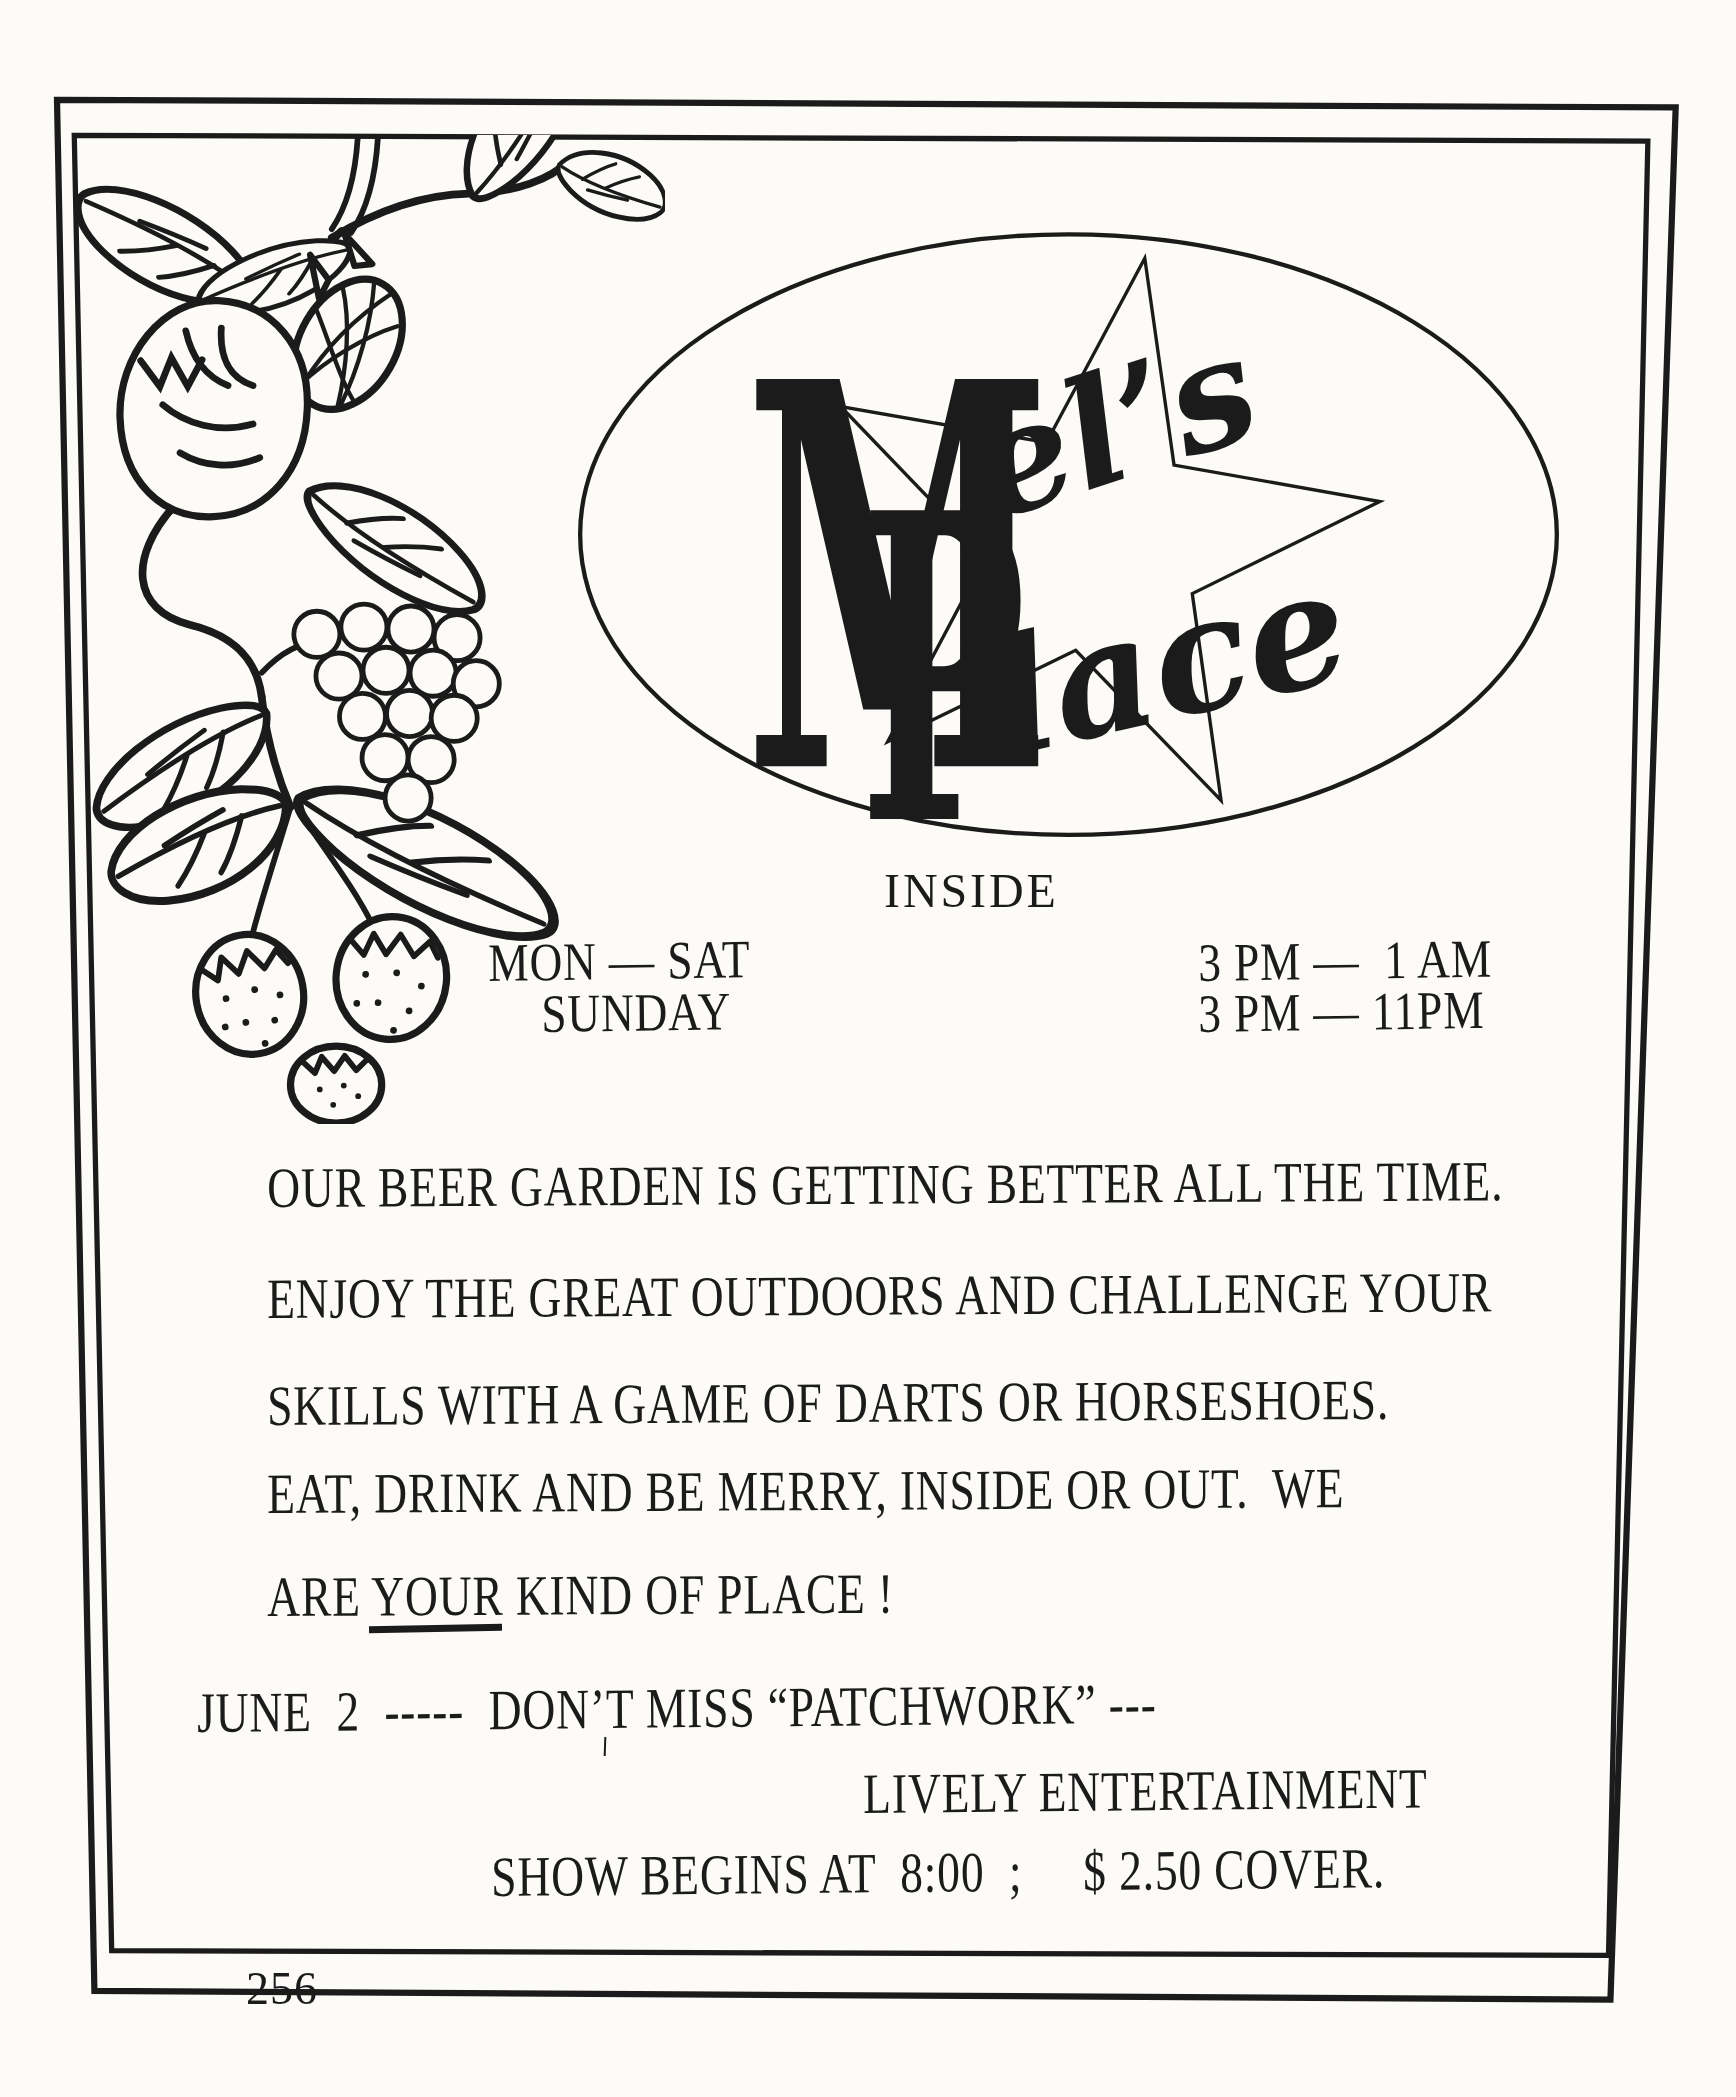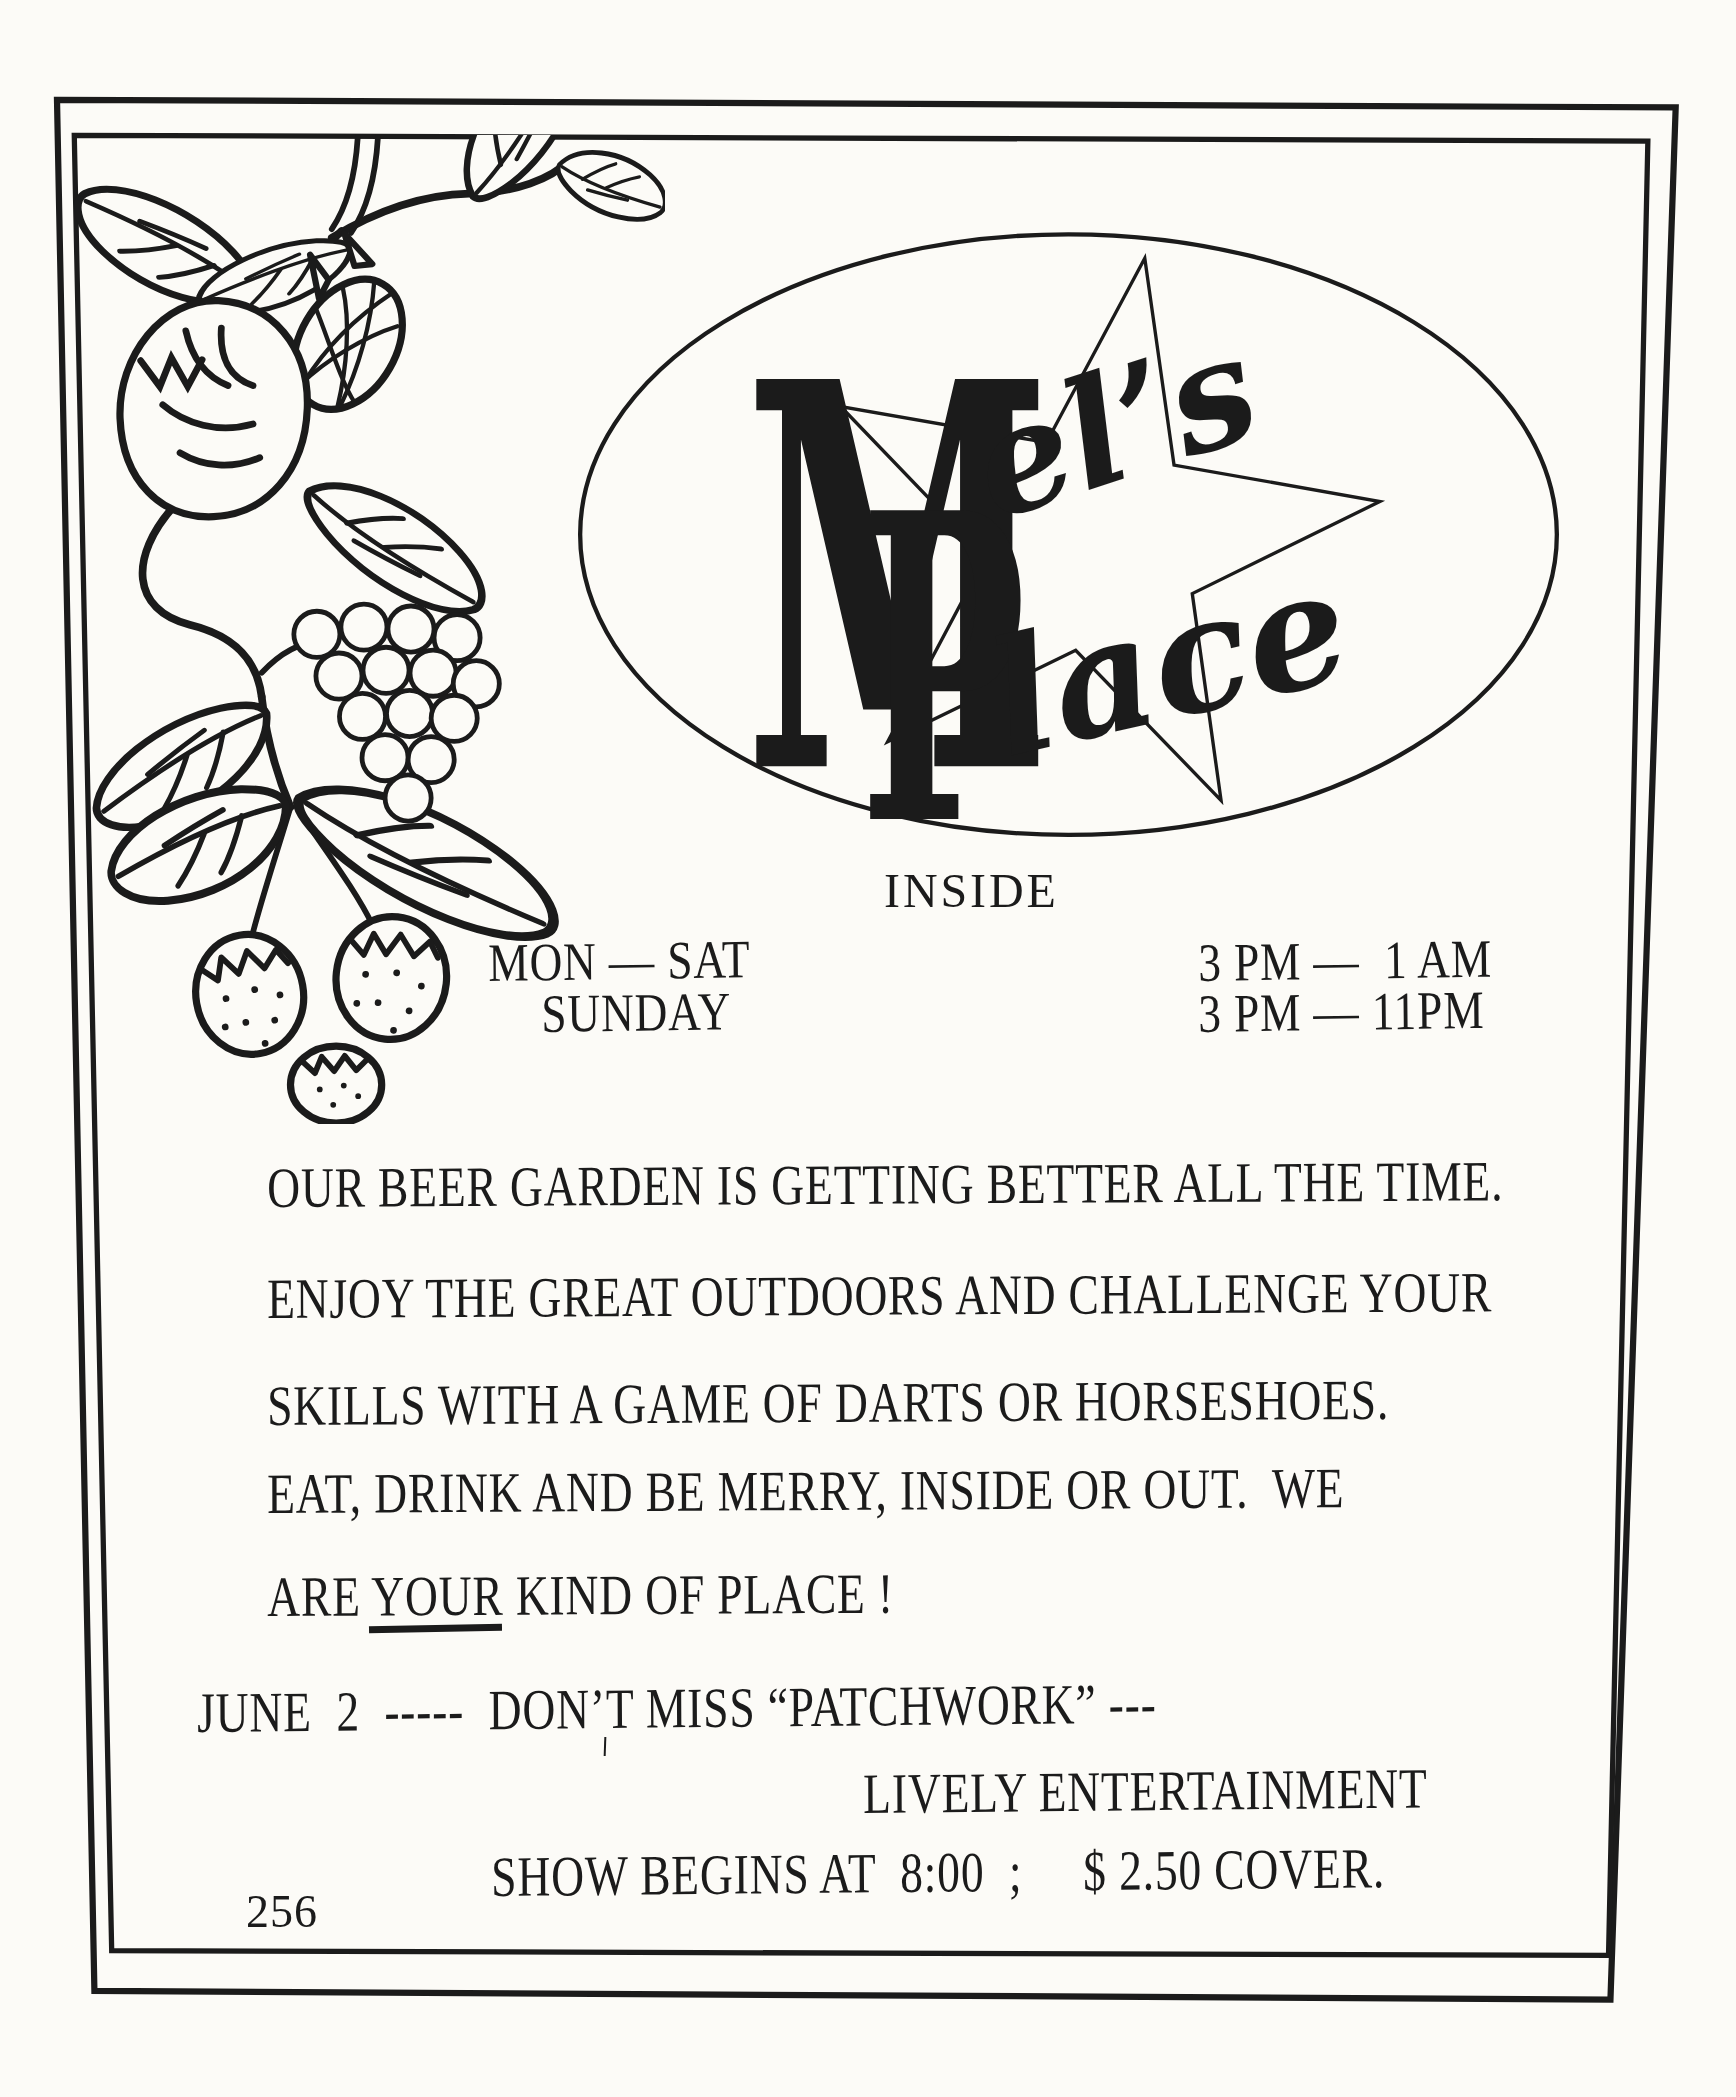--- a/index.html
+++ b/index.html
@@ -162,16 +162,16 @@
   <div class="t bodyline cond" style="left:267px;top:1373px">SKILLS WITH A GAME OF DARTS OR HORSESHOES.</div>
   <div class="t bodyline cond" style="left:267px;top:1461px">EAT, DRINK AND BE MERRY, INSIDE OR OUT.  WE</div>
   <div class="t bodyline cond" style="left:267px;top:1564px">ARE YOUR KIND OF PLACE !</div>
   <div class="bar" style="left:369px;top:1625px;width:133px;height:7.2px;transform:rotate(-1deg)"></div>
 
   <div class="t eventline cond" style="left:197px;top:1680px">JUNE  2  -----  DON’T MISS “PATCHWORK” ---</div>
   <div class="bar" style="left:604px;top:1737px;width:2.4px;height:19px;transform:rotate(2deg)"></div>
   <div class="t eventline cond" style="left:863px;top:1761px">LIVELY ENTERTAINMENT</div>
   <div class="t eventline cond" style="left:491px;top:1844px">SHOW BEGINS AT  8:00  ;     $ 2.50 COVER.</div>
 
-  <div class="t" style="left:246px;top:1885px;font-size:46px">256</div>
+  <div class="t" style="left:246px;top:1962px;font-size:46px">256</div>
 
 </div>
 
 
 </body></html>

